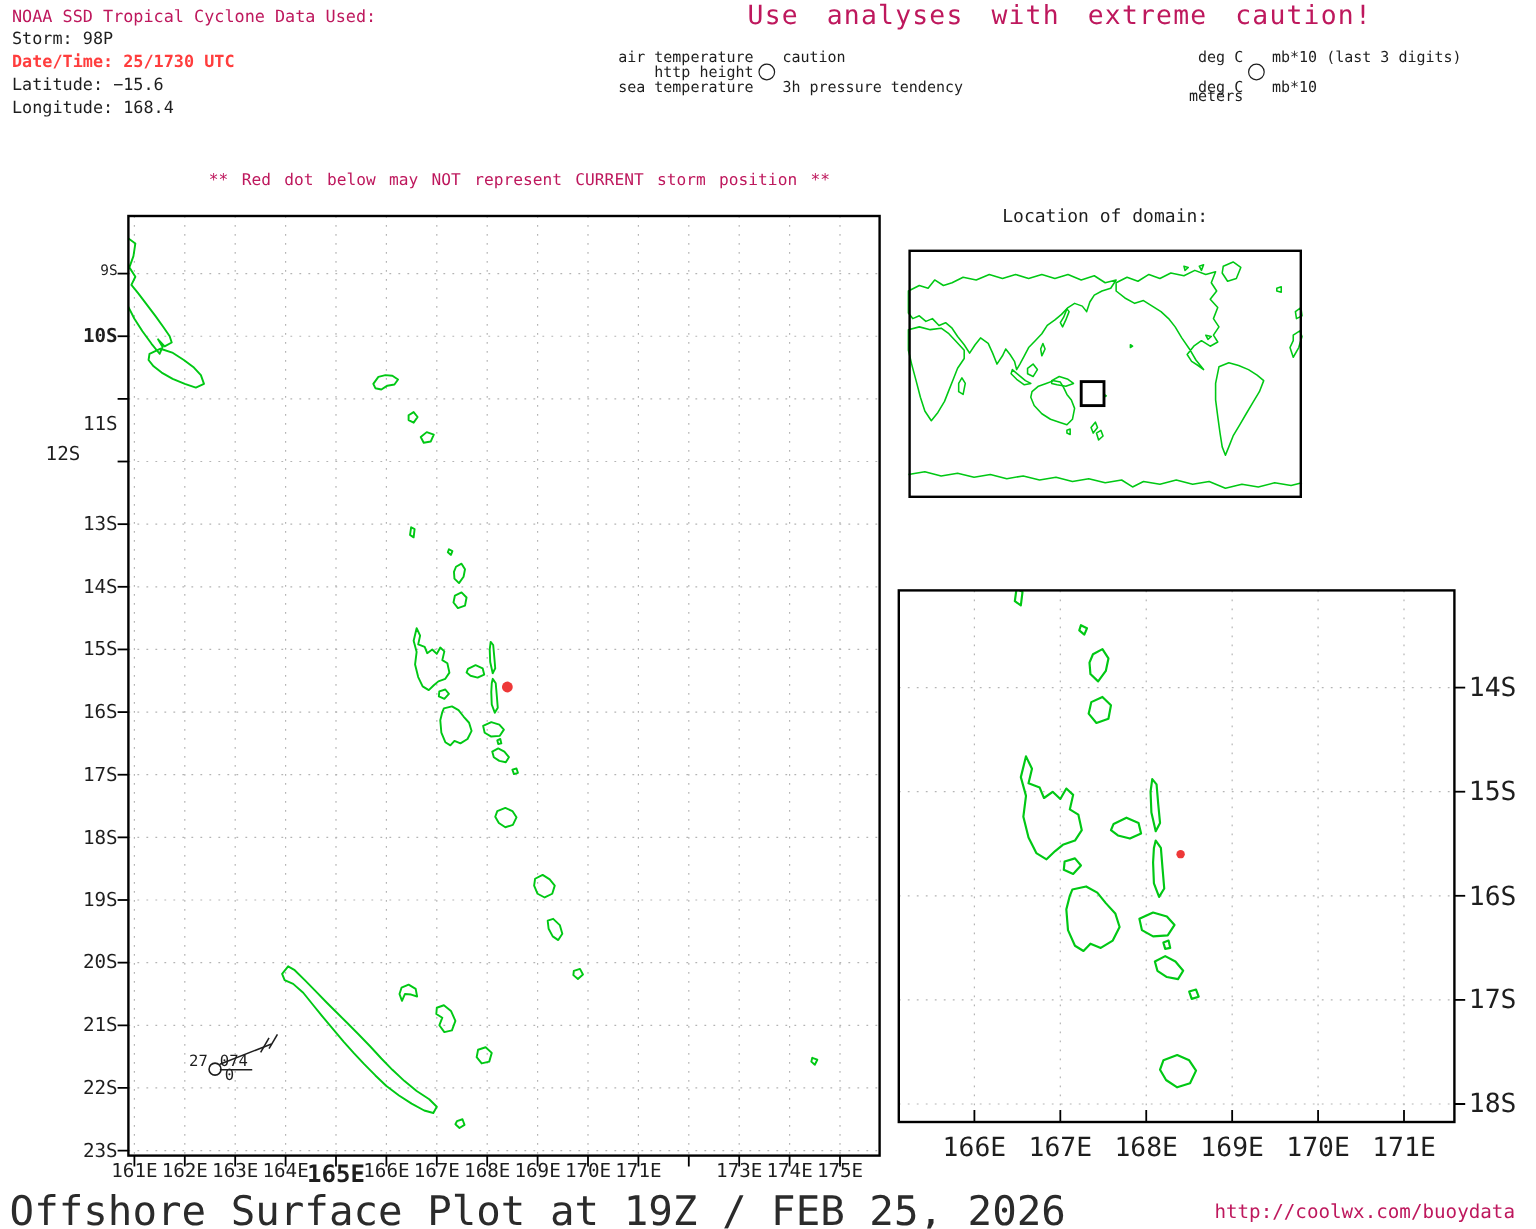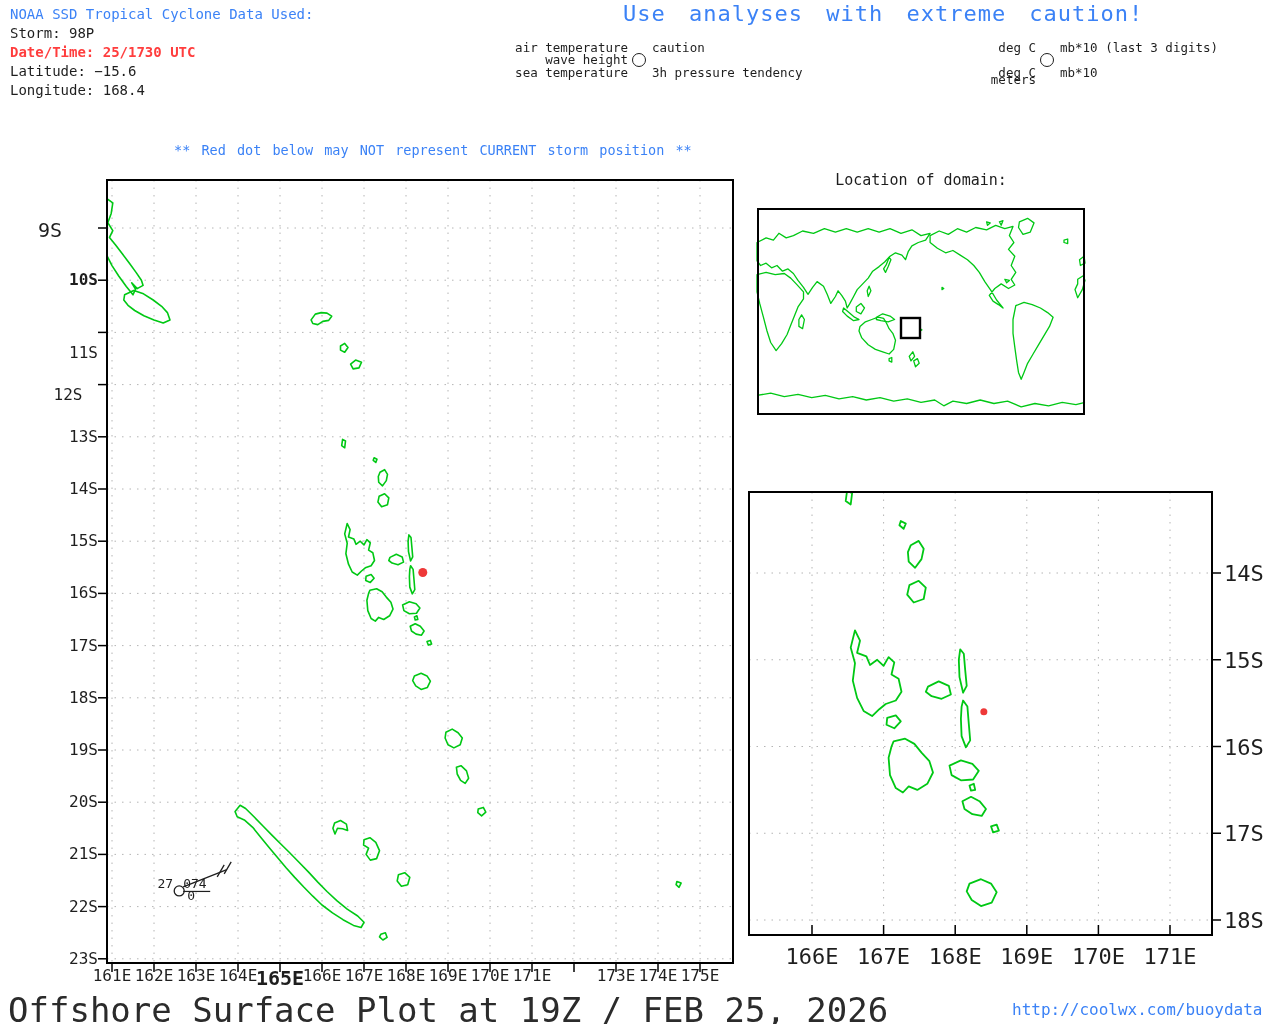--- a/index.html
+++ b/index.html
@@ -1,20 +1,20 @@
 <!DOCTYPE html>
 <html><head>
 <meta charset="utf-8">
 <style>
   html,body{margin:0;padding:0;background:#fff;}
   .page{position:relative;width:1280px;height:1024px;background:#fff;overflow:hidden;
         font-family:"DejaVu Sans Mono",monospace;color:#1e1e1e;}
   .abs{position:absolute;}
   .hdr-block{left:10px;top:5px;font-size:14px;line-height:19px;white-space:nowrap;}
-  .red{color:#3b82f6;}
+  .red{color:#be185d;}
   .red-bold{color:#ff3d3d;font-weight:bold;}
   .caution{left:623px;top:1px;font-size:22px;letter-spacing:1px;word-spacing:9px;white-space:nowrap;}
   .legend-txt{position:absolute;font-size:12.5px;line-height:13px;white-space:nowrap;}
   .legend-circle{position:absolute;width:12px;height:12px;border:1.5px solid #1e1e1e;border-radius:50%;}
   .warning{left:174px;top:142px;font-size:13.5px;word-spacing:3px;white-space:nowrap;}
   .inset-title{left:757px;top:171px;width:328px;text-align:center;font-size:15px;white-space:nowrap;}
   .axis-label{position:absolute;white-space:nowrap;color:#1e1e1e;}
   .footer-title{left:8px;top:990px;font-size:34px;color:#2b2b2b;white-space:nowrap;}
   .footer-url{left:1012px;top:1000px;font-size:16px;white-space:nowrap;}
   svg{position:absolute;overflow:visible;}
@@ -28,21 +28,21 @@
     <div class="red">NOAA SSD Tropical Cyclone Data Used:</div>
     <div>Storm: 98P</div>
     <div class="red-bold">Date/Time: 25/1730 UTC</div>
     <div>Latitude: −15.6</div>
     <div>Longitude: 168.4</div>
   </div>
 
   <div class="abs caution red">Use analyses with extreme caution!</div>
 
   <div class="legend-txt" style="left:498px;top:41px;width:130px;text-align:right;">air temperature</div>
-  <div class="legend-txt" style="left:498px;top:53px;width:130px;text-align:right;">wave height</div>
+  <div class="legend-txt" style="left:498px;top:53px;width:130px;text-align:right;">http height</div>
   <div class="legend-txt" style="left:498px;top:66px;width:130px;text-align:right;">sea temperature</div>
   <div class="legend-circle" style="left:632px;top:53px;"></div>
   <div class="legend-txt" style="left:652px;top:41px;">caution</div>
   <div class="legend-txt" style="left:652px;top:66px;">3h pressure tendency</div>
 
   <div class="legend-txt" style="left:926px;top:41px;width:110px;text-align:right;">deg C</div>
   <div class="legend-txt" style="left:926px;top:53px;width:110px;text-align:right;margin-top:20px;">meters</div>
   <div class="legend-txt" style="left:926px;top:66px;width:110px;text-align:right;">deg C</div>
   <div class="legend-circle" style="left:1040px;top:53px;"></div>
   <div class="legend-txt" style="left:1060px;top:41px;">mb*10 (last 3 digits)</div>
@@ -261,24 +261,24 @@
         <line x1="289.79999999999995" y1="445" x2="289.79999999999995" y2="455"></line>
         <line x1="361.4" y1="445" x2="361.4" y2="455"></line>
         <line x1="433" y1="445" x2="433" y2="455"></line>
       </g>
       <circle cx="246.8400000000004" cy="231.79999999999998" r="3.5" fill="#ee3838"></circle>
     </svg>
 
   <div class="abs footer-title">Offshore Surface Plot at 19Z / FEB 25, 2026</div>
   <div class="abs footer-url red">http://coolwx.com/buoydata</div>
 
-<div class="axis-label" style="left: 38px; top: 218px; width: 60px; text-align: left; font-size: 20px;">9S</div>
+<div class="axis-label" style="left: 38px; top: 218px; width: 60px; text-align: right; font-size: 12px;">9S</div>
     <div class="axis-label" style="left: 38px; top: 270.2px; width: 60px; text-align: right; font-size: 16px; font-weight: bold;">10S</div>
     <div class="axis-label" style="left: 38px; top: 322.4px; width: 60px; text-align: right; font-size: 16px; margin-top: 21px;">11S</div>
-    <div class="axis-label" style="left: 38px; top: 385px; width: 60px; text-align: center; font-size: 16px;">12S</div>
+    <div class="axis-label" style="left: 38px; top: 368px; width: 60px; text-align: left; font-size: 16px;">12S</div>
     <div class="axis-label" style="left: 38px; top: 426.8px; width: 60px; text-align: right; font-size: 16px;">13S</div>
     <div class="axis-label" style="left: 38px; top: 479px; width: 60px; text-align: right; font-size: 16px;">14S</div>
     <div class="axis-label" style="left: 38px; top: 531.2px; width: 60px; text-align: right; font-size: 16px;">15S</div>
     <div class="axis-label" style="left: 38px; top: 583.4px; width: 60px; text-align: right; font-size: 16px;">16S</div>
     <div class="axis-label" style="left: 38px; top: 635.6px; width: 60px; text-align: right; font-size: 16px;">17S</div>
     <div class="axis-label" style="left: 38px; top: 687.8px; width: 60px; text-align: right; font-size: 16px;">18S</div>
     <div class="axis-label" style="left: 38px; top: 740px; width: 60px; text-align: right; font-size: 16px;">19S</div>
     <div class="axis-label" style="left: 38px; top: 792.2px; width: 60px; text-align: right; font-size: 16px;">20S</div>
     <div class="axis-label" style="left: 38px; top: 844.4px; width: 60px; text-align: right; font-size: 16px;">21S</div>
     <div class="axis-label" style="left: 38px; top: 896.6px; width: 60px; text-align: right; font-size: 16px;">22S</div>

